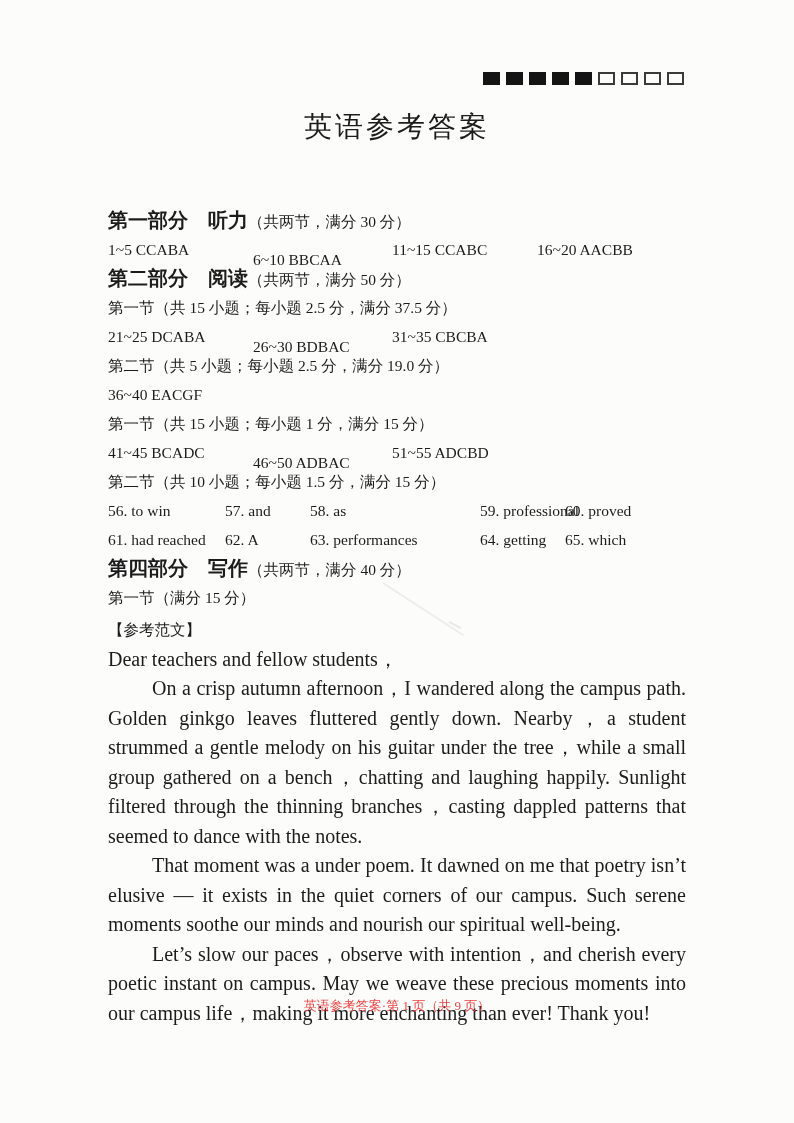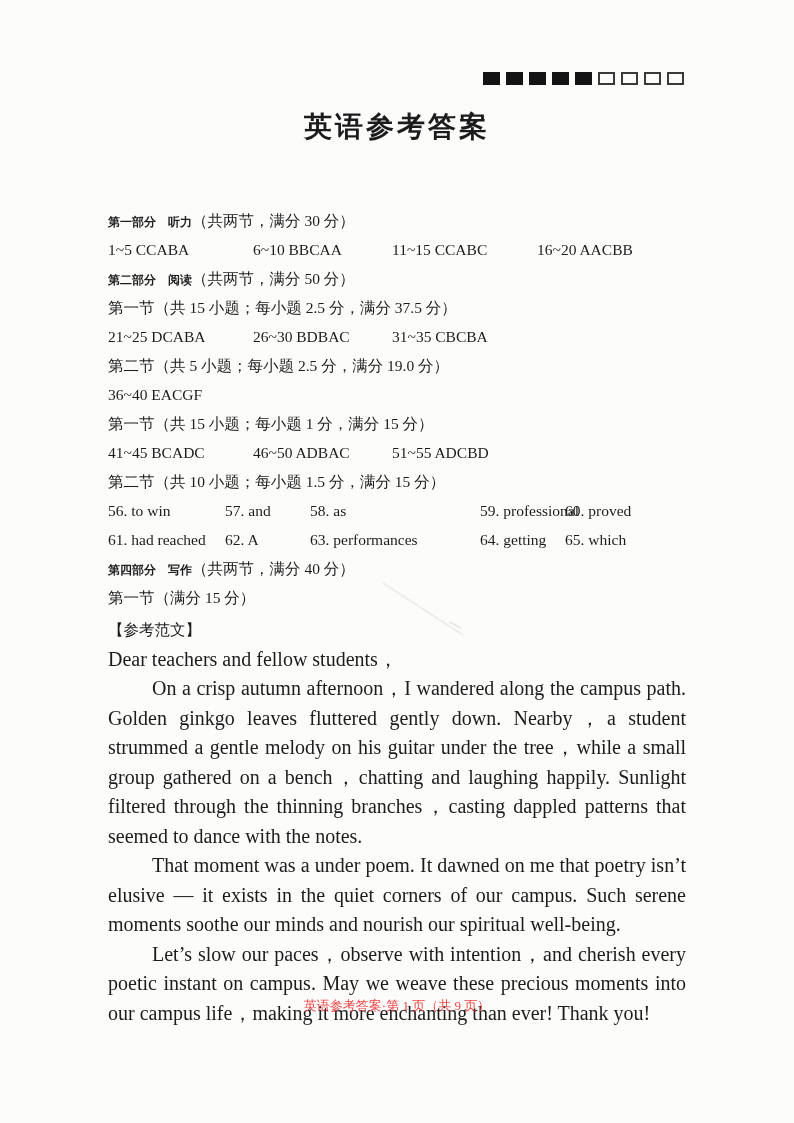--- a/index.html
+++ b/index.html
@@ -27,42 +27,42 @@
   .sq.filled { background: #141414; border: 1px solid #141414; }
   .sq.empty  { background: #fcfcfb; border: 2px solid #3a3a3a; }
 
   .doc-title {
     position: absolute;
     top: 108px;
     left: 0;
     width: 100%;
     text-align: center;
     font-size: 28px;
-    font-weight: 700;
+    font-weight: 400;
     letter-spacing: 3px;
   }
 
   .content {
     position: absolute;
     left: 108px;
     top: 206px;
     width: 578px;
   }
   .row {
     height: 29px;
     line-height: 29px;
     font-size: 15.5px;
     white-space: nowrap;
     position: relative;
   }
-  .row.heading .hb { font-weight: 700; font-size: 12px; }
+  .row.heading .hb { font-weight: 700; font-size: 20px; }
   .row.heading .hm { font-weight: 400; }
   .arow span { position: absolute; top: 0; }
   
-  .c4-0 { left: 0; }   .c4-1 { left: 145px; } .c4-2 { left: 284px; } .c4-3 { left: 429px; }
+  .c4-0 { left: 0; }   .c4-1 { left: 145px; margin-top: 10px; } .c4-2 { left: 284px; } .c4-3 { left: 429px; }
   
   .c5-0 { left: 0; }   .c5-1 { left: 117px; } .c5-2 { left: 202px; } .c5-3 { left: 342px; margin-left: 30px; } .c5-4 { left: 457px; }
 
   .sample-label { margin-top: 3px; }
 
   .essay { margin-top: 1px; }
   .essay p {
     font-size: 20px;
     line-height: 29.5px;
     text-align: justify;

